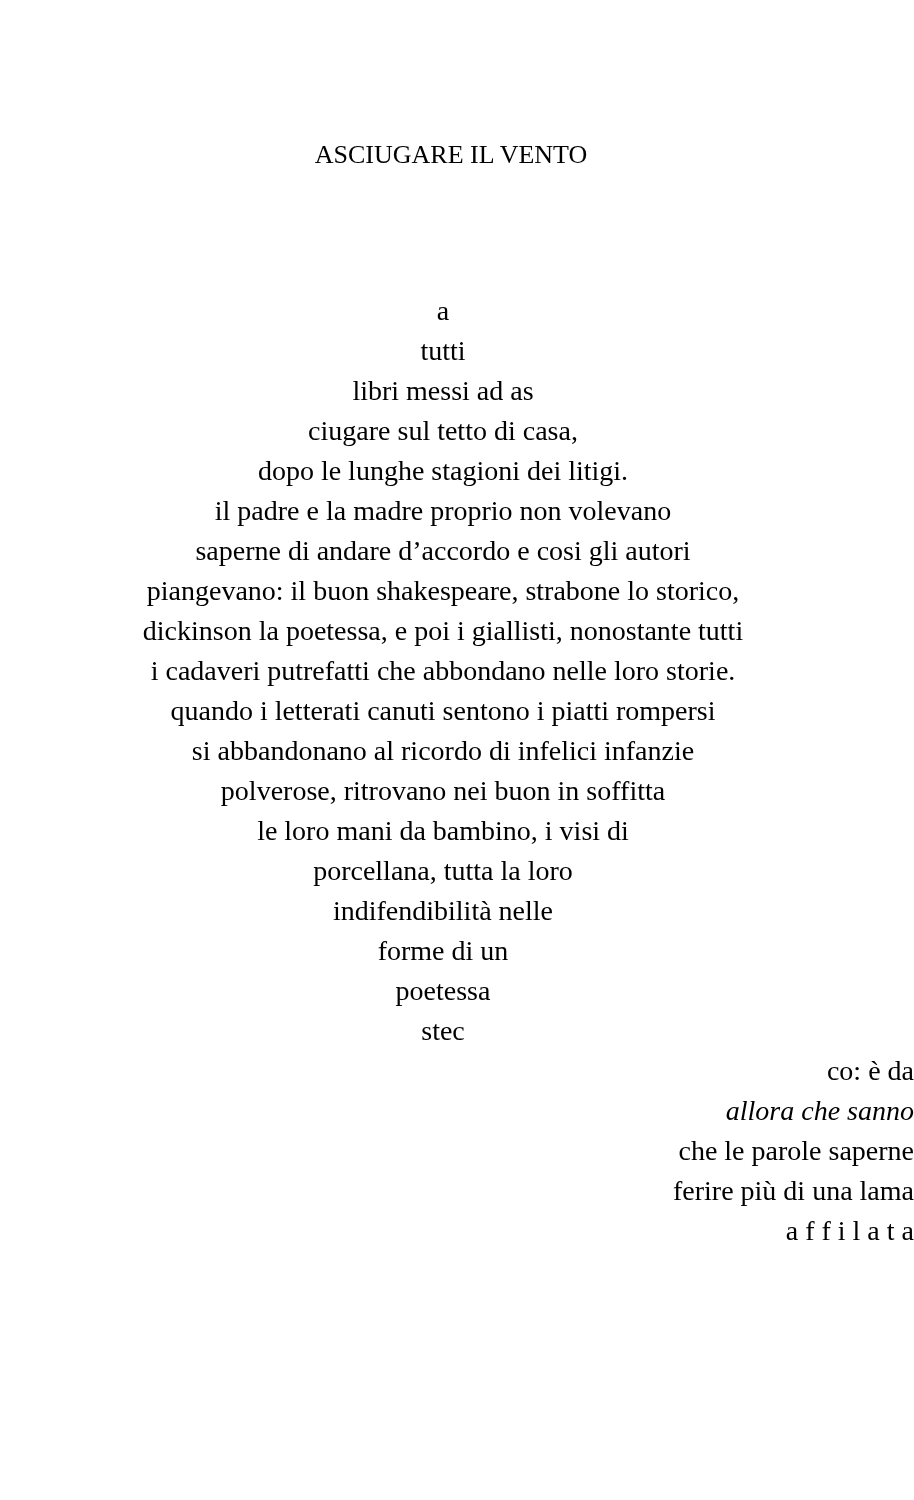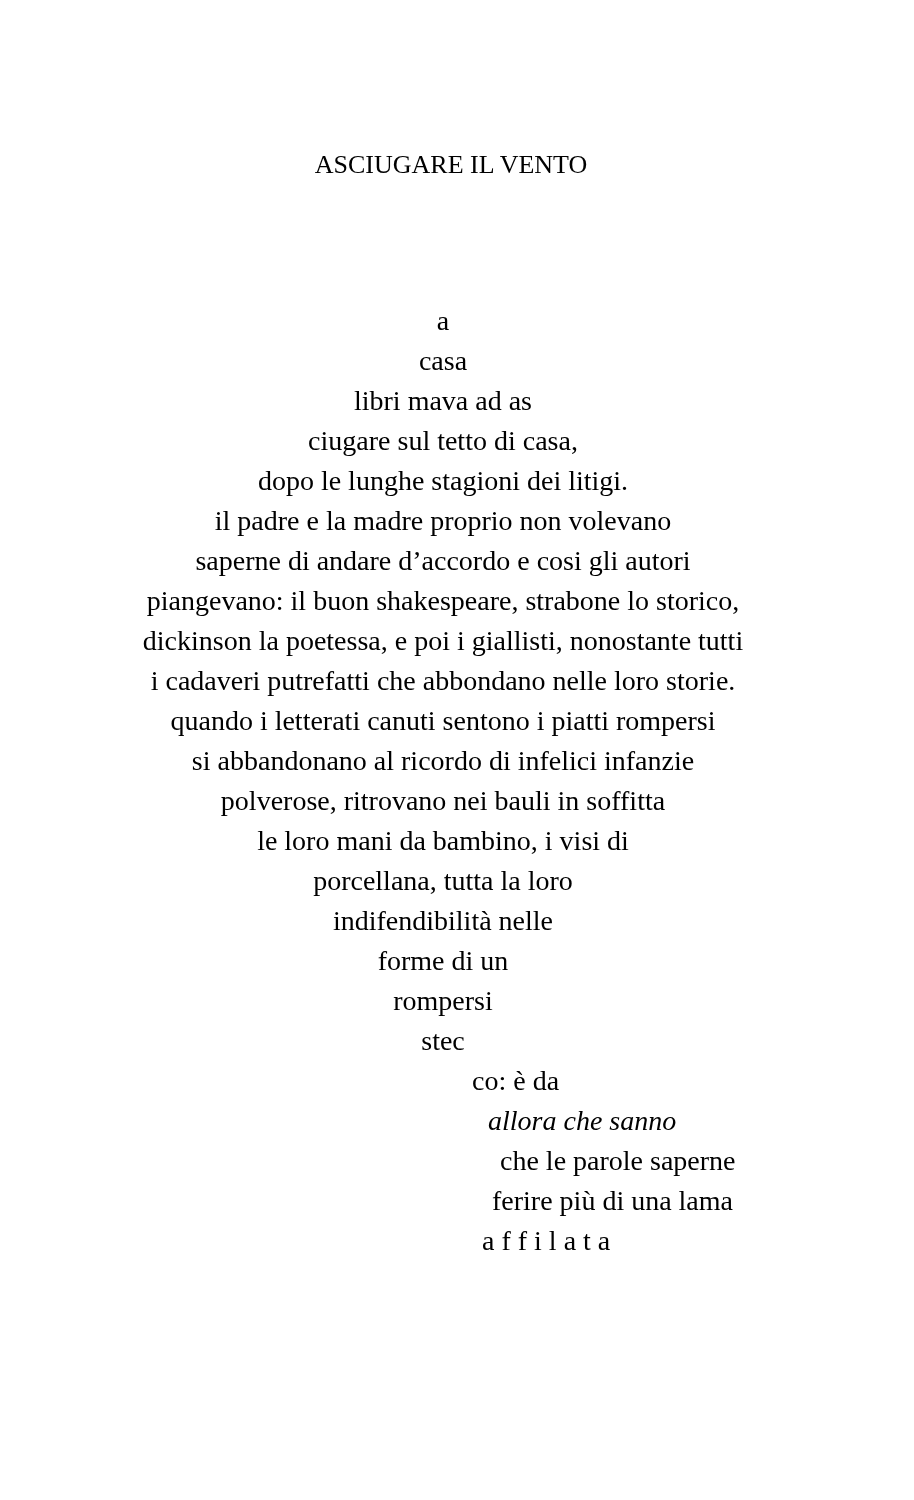--- a/index.html
+++ b/index.html
@@ -13,68 +13,68 @@
     color: #000000;
     font-family: "Liberation Serif", "DejaVu Serif", serif;
     overflow: hidden;
   }
   .page {
     width: 914px;
     height: 1500px;
     position: relative;
   }
   .title {
-    margin: 16px;
+    margin: 6px;
     padding: 133px 12px 0 0;
     font-size: 26px;
     font-weight: 400;
     line-height: 32px;
     text-align: center;
     color: #000000;
   }
   .poem {
     margin-top: 120px;
   }
   .line {
     font-size: 28px;
     line-height: 40px;
     text-align: center;
     padding-right: 28px;   
     white-space: pre;
     color: #000000;
   }
   .line.stem {
-    text-align: left;
+    text-align: right;
     padding-right: 0;      
   }
 </style>
 </head>
 <body>
 
 <main class="page">
   <h1 class="title">ASCIUGARE IL VENTO</h1>
   <div class="poem" id="poem">
       <div class="line">a</div>
-      <div class="line">casa</div>
-      <div class="line">libri mava ad as</div>
+      <div class="line">tutti</div>
+      <div class="line">libri messi ad as</div>
       <div class="line">ciugare sul tetto di casa,</div>
       <div class="line">dopo le lunghe stagioni dei litigi.</div>
       <div class="line">il padre e la madre proprio non volevano</div>
       <div class="line">saperne di andare d’accordo e cosi gli autori</div>
       <div class="line">piangevano: il buon shakespeare, strabone lo storico,</div>
       <div class="line">dickinson la poetessa, e poi i giallisti, nonostante tutti</div>
       <div class="line">i cadaveri putrefatti che abbondano nelle loro storie.</div>
       <div class="line">quando i letterati canuti sentono i piatti rompersi</div>
       <div class="line">si abbandonano al ricordo di infelici infanzie</div>
-      <div class="line">polverose, ritrovano nei bauli in soffitta</div>
+      <div class="line">polverose, ritrovano nei buon in soffitta</div>
       <div class="line">le loro mani da bambino, i visi di</div>
       <div class="line">porcellana, tutta la loro</div>
       <div class="line">indifendibilità nelle</div>
       <div class="line">forme di un</div>
-      <div class="line">rompersi</div>
+      <div class="line">poetessa</div>
       <div class="line">stec</div>
       <div class="line stem" style="padding-left: 472px;">co: è da</div>
       <div class="line stem" style="padding-left: 488px; font-style: italic;">allora che sanno</div>
       <div class="line stem" style="padding-left: 500px;">che le parole saperne</div>
       <div class="line stem" style="padding-left: 492px;">ferire più di una lama</div>
       <div class="line stem" style="padding-left: 482px;">a f f i l a t a</div>
     </div>
 </main>
 
 </body></html>

